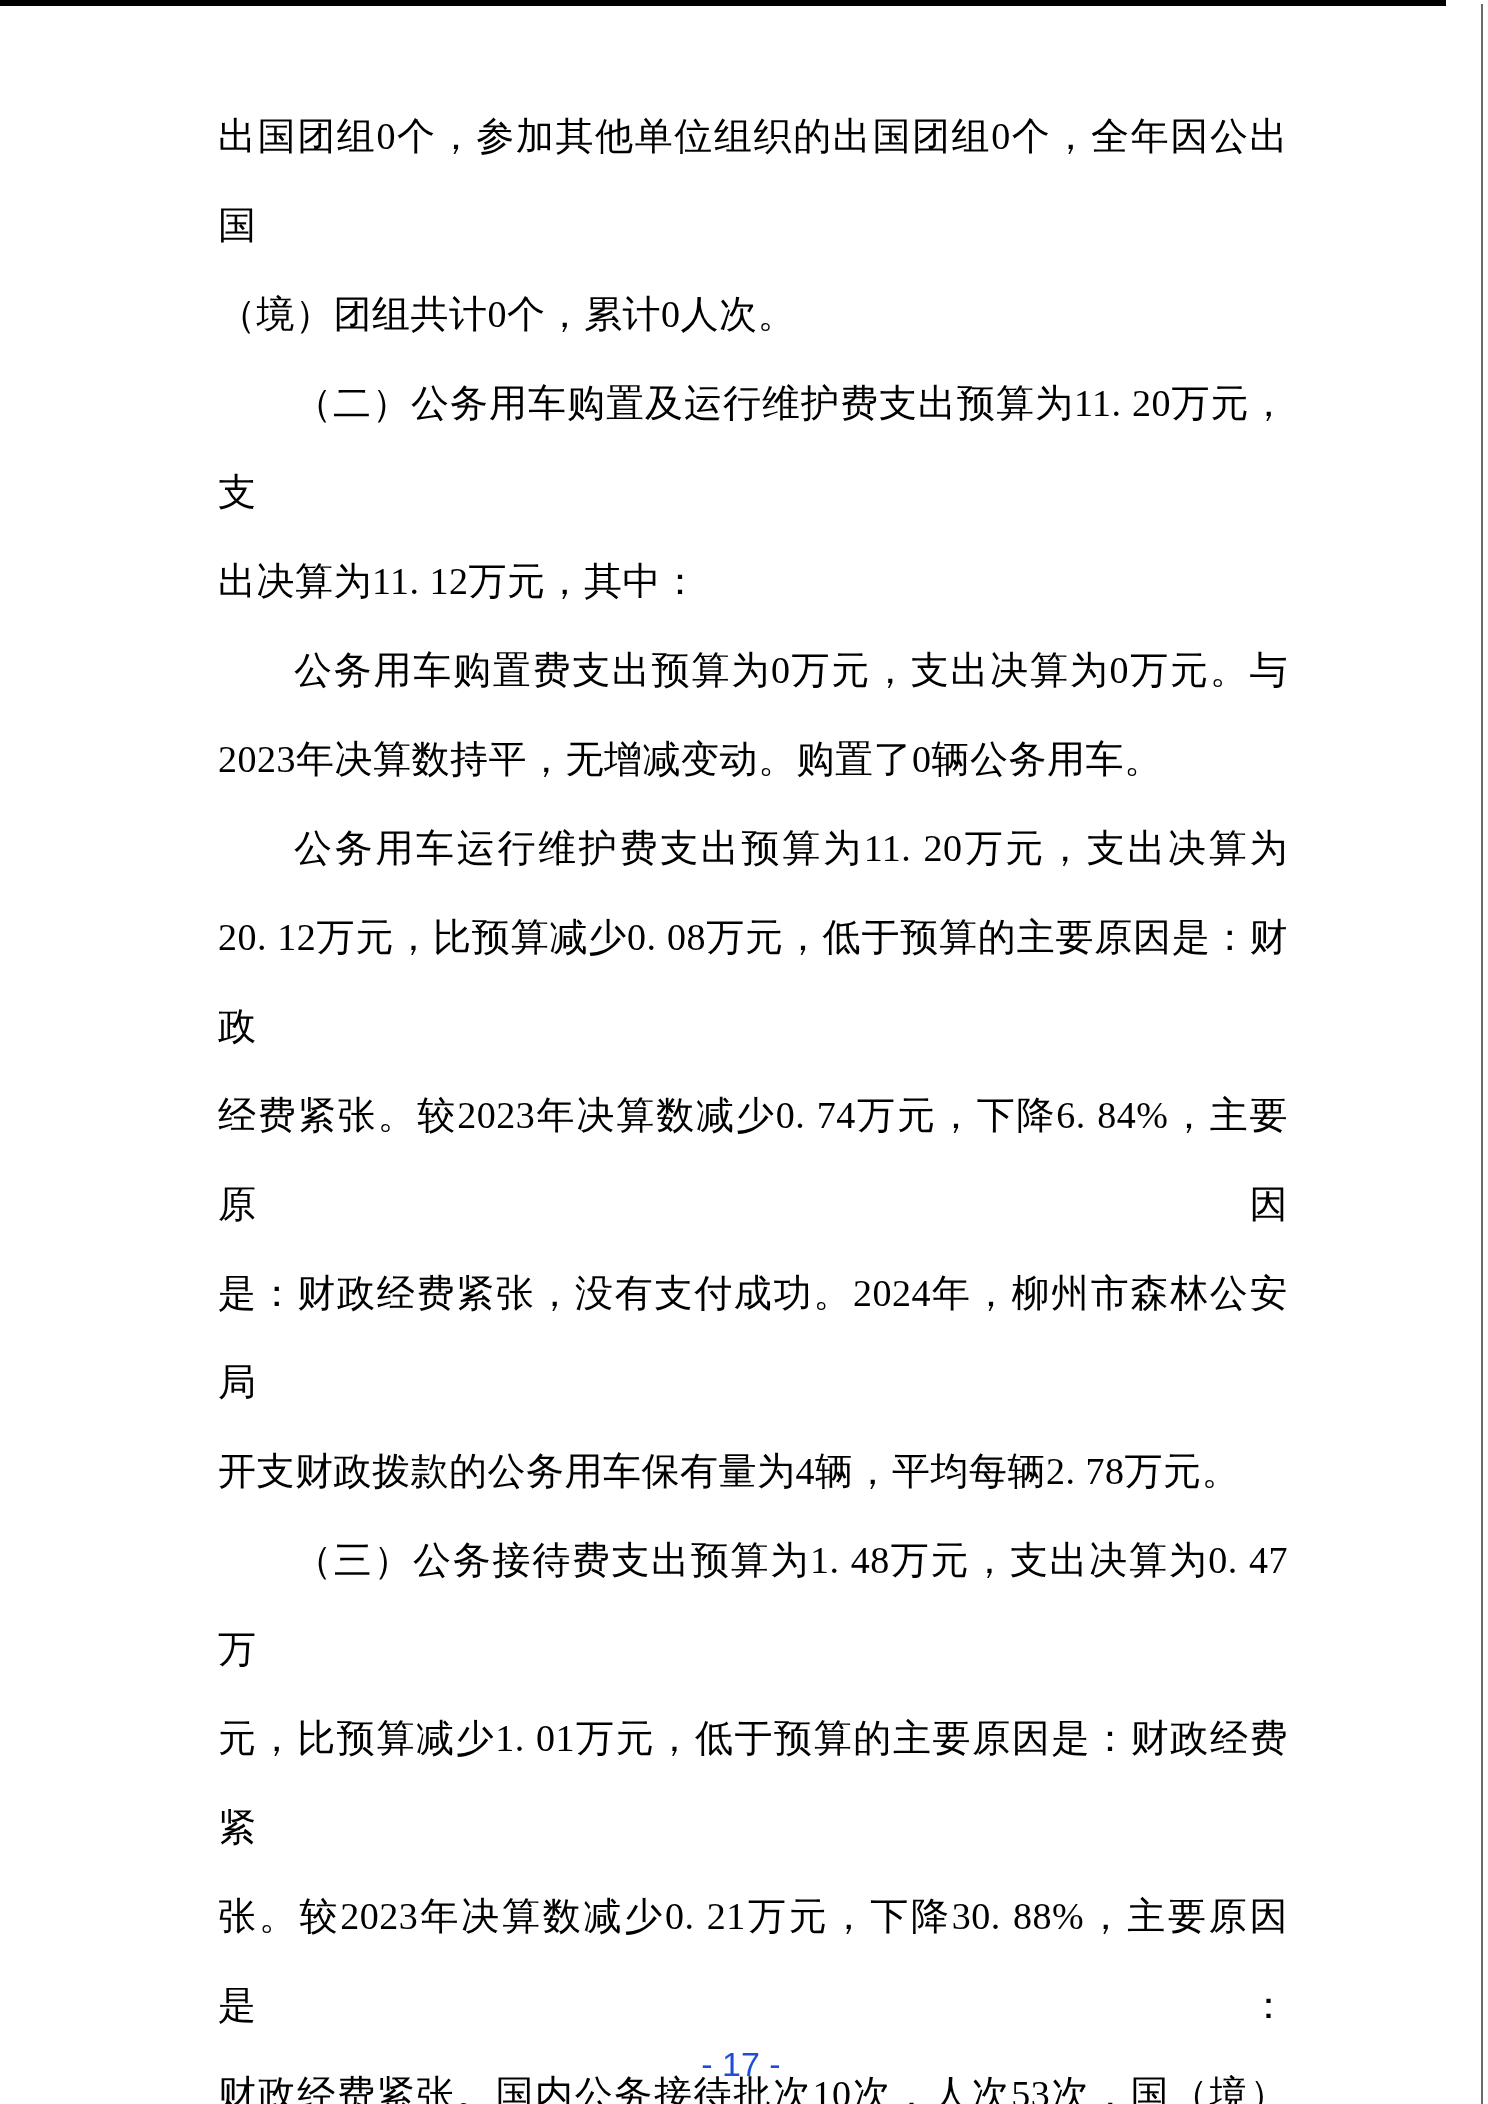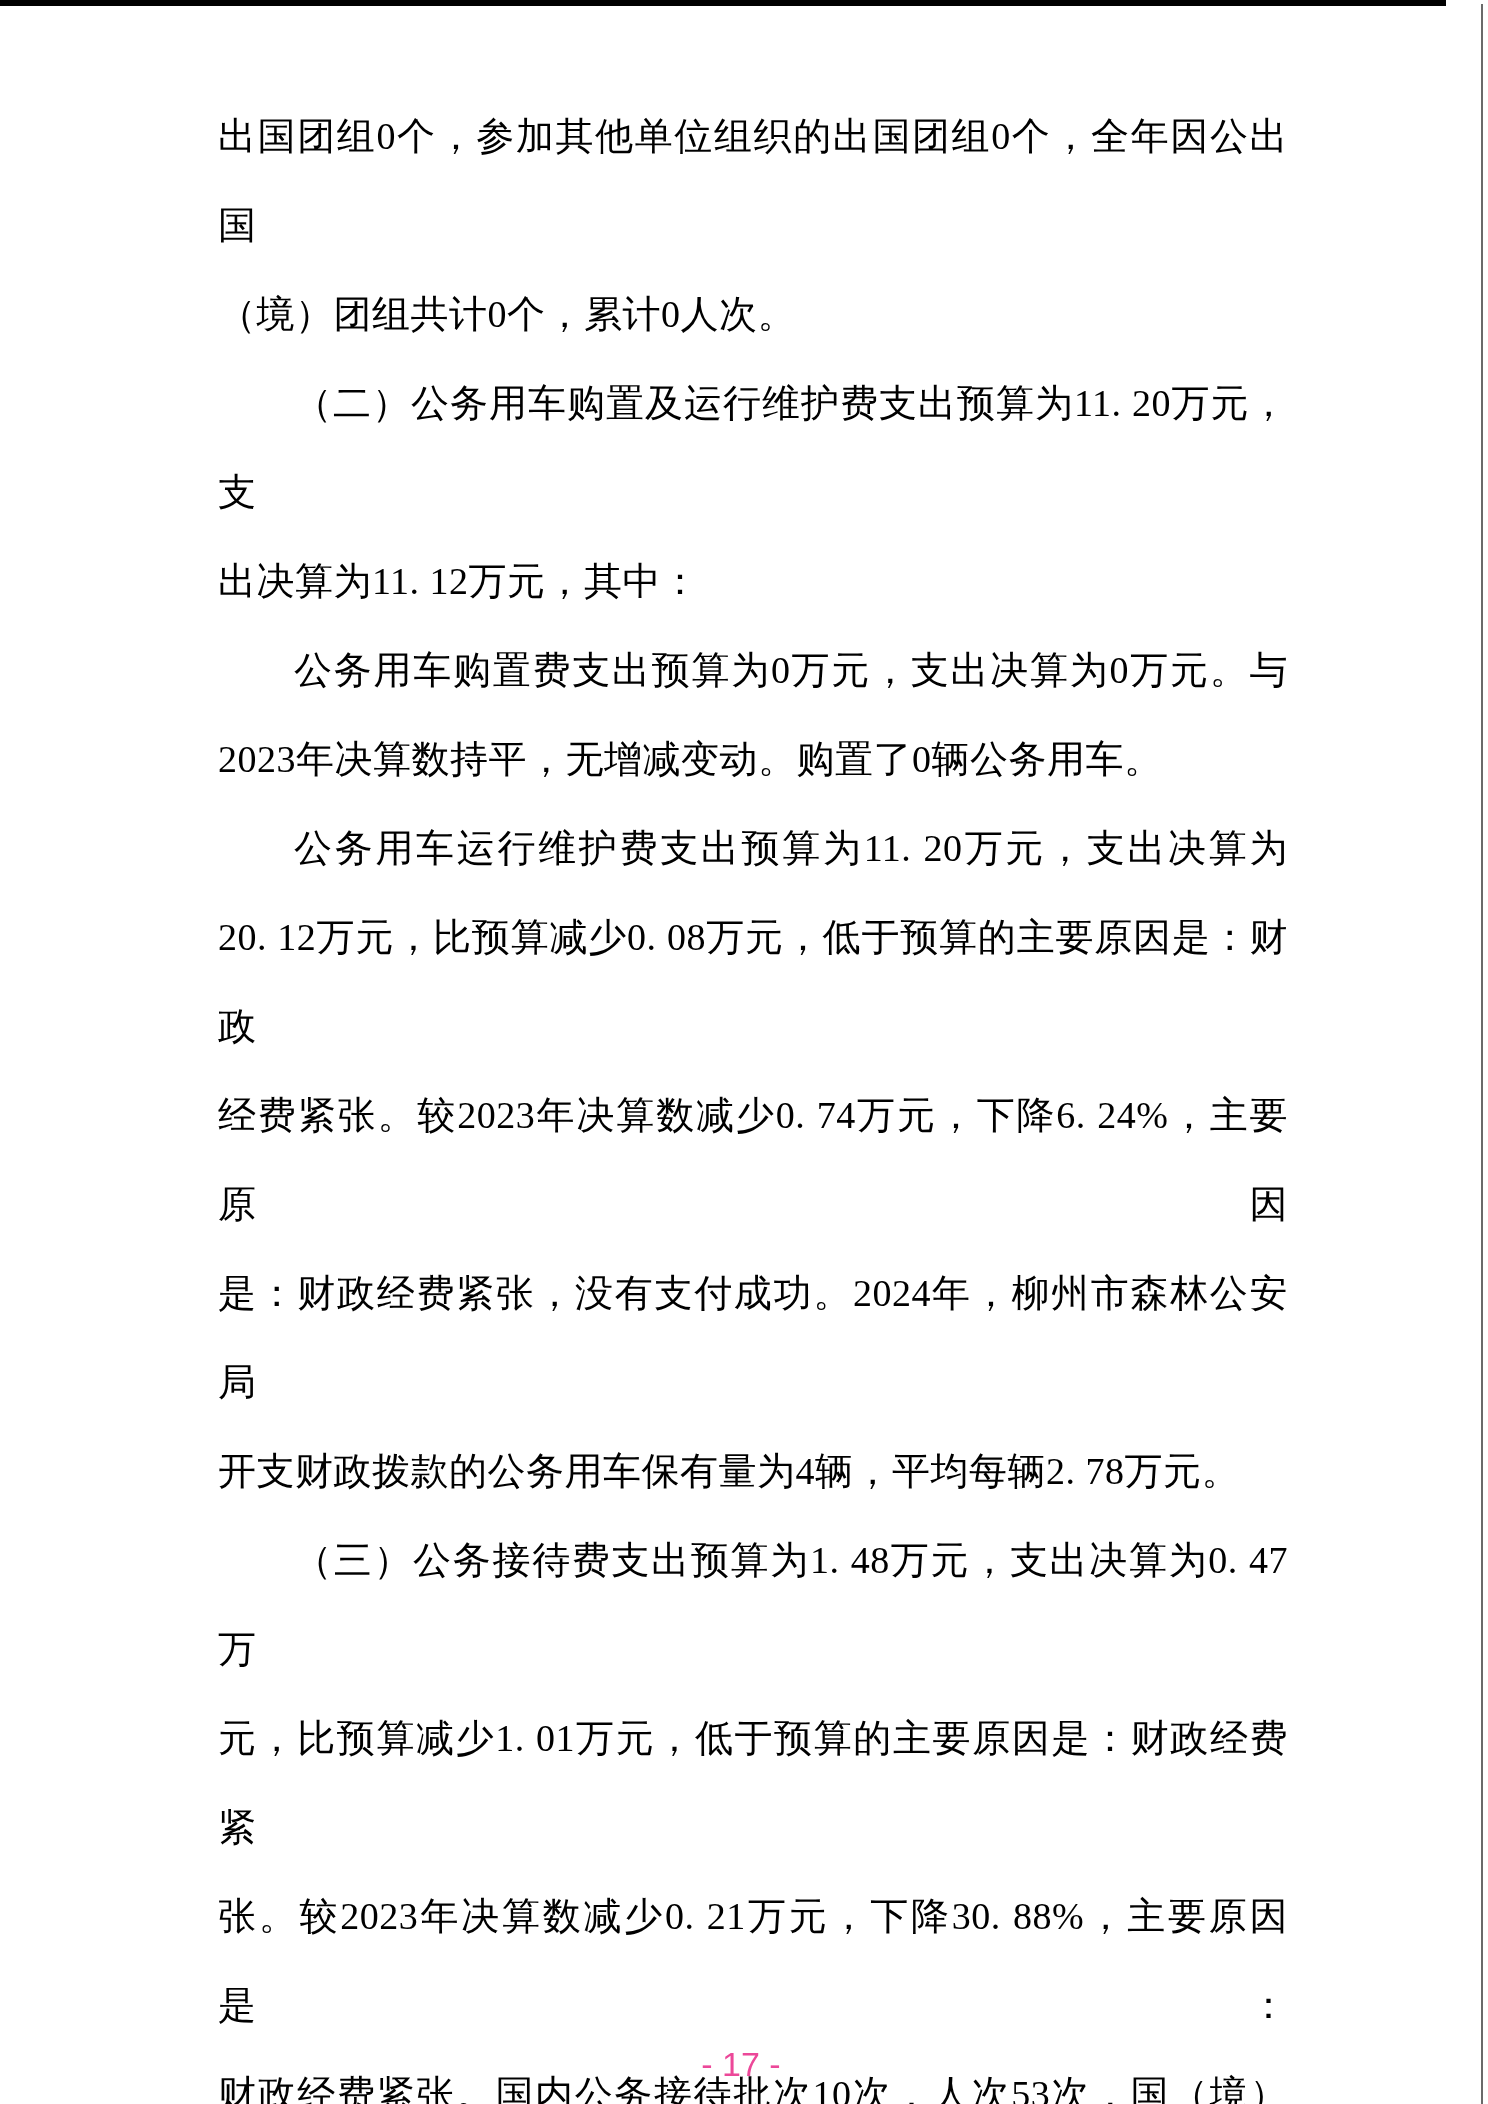--- a/index.html
+++ b/index.html
@@ -37,21 +37,21 @@
   .ll { text-align: center; text-align-last: left; }
   .indent { text-indent: 2em; }
   .footer {
     position: absolute;
     left: 0; top: 2042px;
     width: 1482px;
     text-align: center;
     font-family: "Liberation Sans", sans-serif;
     font-size: 34px;
     line-height: 44px;
-    color: #ec4899;
+    color: #1d4ed8;
   }
 </style>
 </head>
 <body>
 
 <div class="top-bar" style="background: rgb(0, 0, 0);"></div>
 <div class="edge-line" style="background: rgb(106, 106, 106);"></div>
 
 <div class="doc" id="doc-body">
     <div class="block">
@@ -62,21 +62,21 @@
       <div class="line jl indent">（二）公务用车购置及运行维护费支出预算为11. 20万元，支</div>
       <div class="line ll">出决算为11. 12万元，其中：</div>
     </div>
     <div class="block">
       <div class="line jl indent">公务用车购置费支出预算为0万元，支出决算为0万元。与</div>
       <div class="line ll">2023年决算数持平，无增减变动。购置了0辆公务用车。</div>
     </div>
     <div class="block">
       <div class="line jl indent">公务用车运行维护费支出预算为11. 20万元，支出决算为</div>
       <div class="line jl">20. 12万元，比预算减少0. 08万元，低于预算的主要原因是：财政</div>
-      <div class="line jl">经费紧张。较2023年决算数减少0. 74万元，下降6. 24%，主要原因</div>
+      <div class="line jl">经费紧张。较2023年决算数减少0. 74万元，下降6. 84%，主要原因</div>
       <div class="line jl">是：财政经费紧张，没有支付成功。2024年，柳州市森林公安局</div>
       <div class="line ll">开支财政拨款的公务用车保有量为4辆，平均每辆2. 78万元。</div>
     </div>
     <div class="block">
       <div class="line jl indent">（三）公务接待费支出预算为1. 48万元，支出决算为0. 47万</div>
       <div class="line jl">元，比预算减少1. 01万元，低于预算的主要原因是：财政经费紧</div>
       <div class="line jl">张。较2023年决算数减少0. 21万元，下降30. 88%，主要原因是：</div>
       <div class="line jl">财政经费紧张。国内公务接待批次10次，人次53次，国（境）外</div>
       <div class="line ll">公务接待批次0次，人次0次。</div>
     </div>

